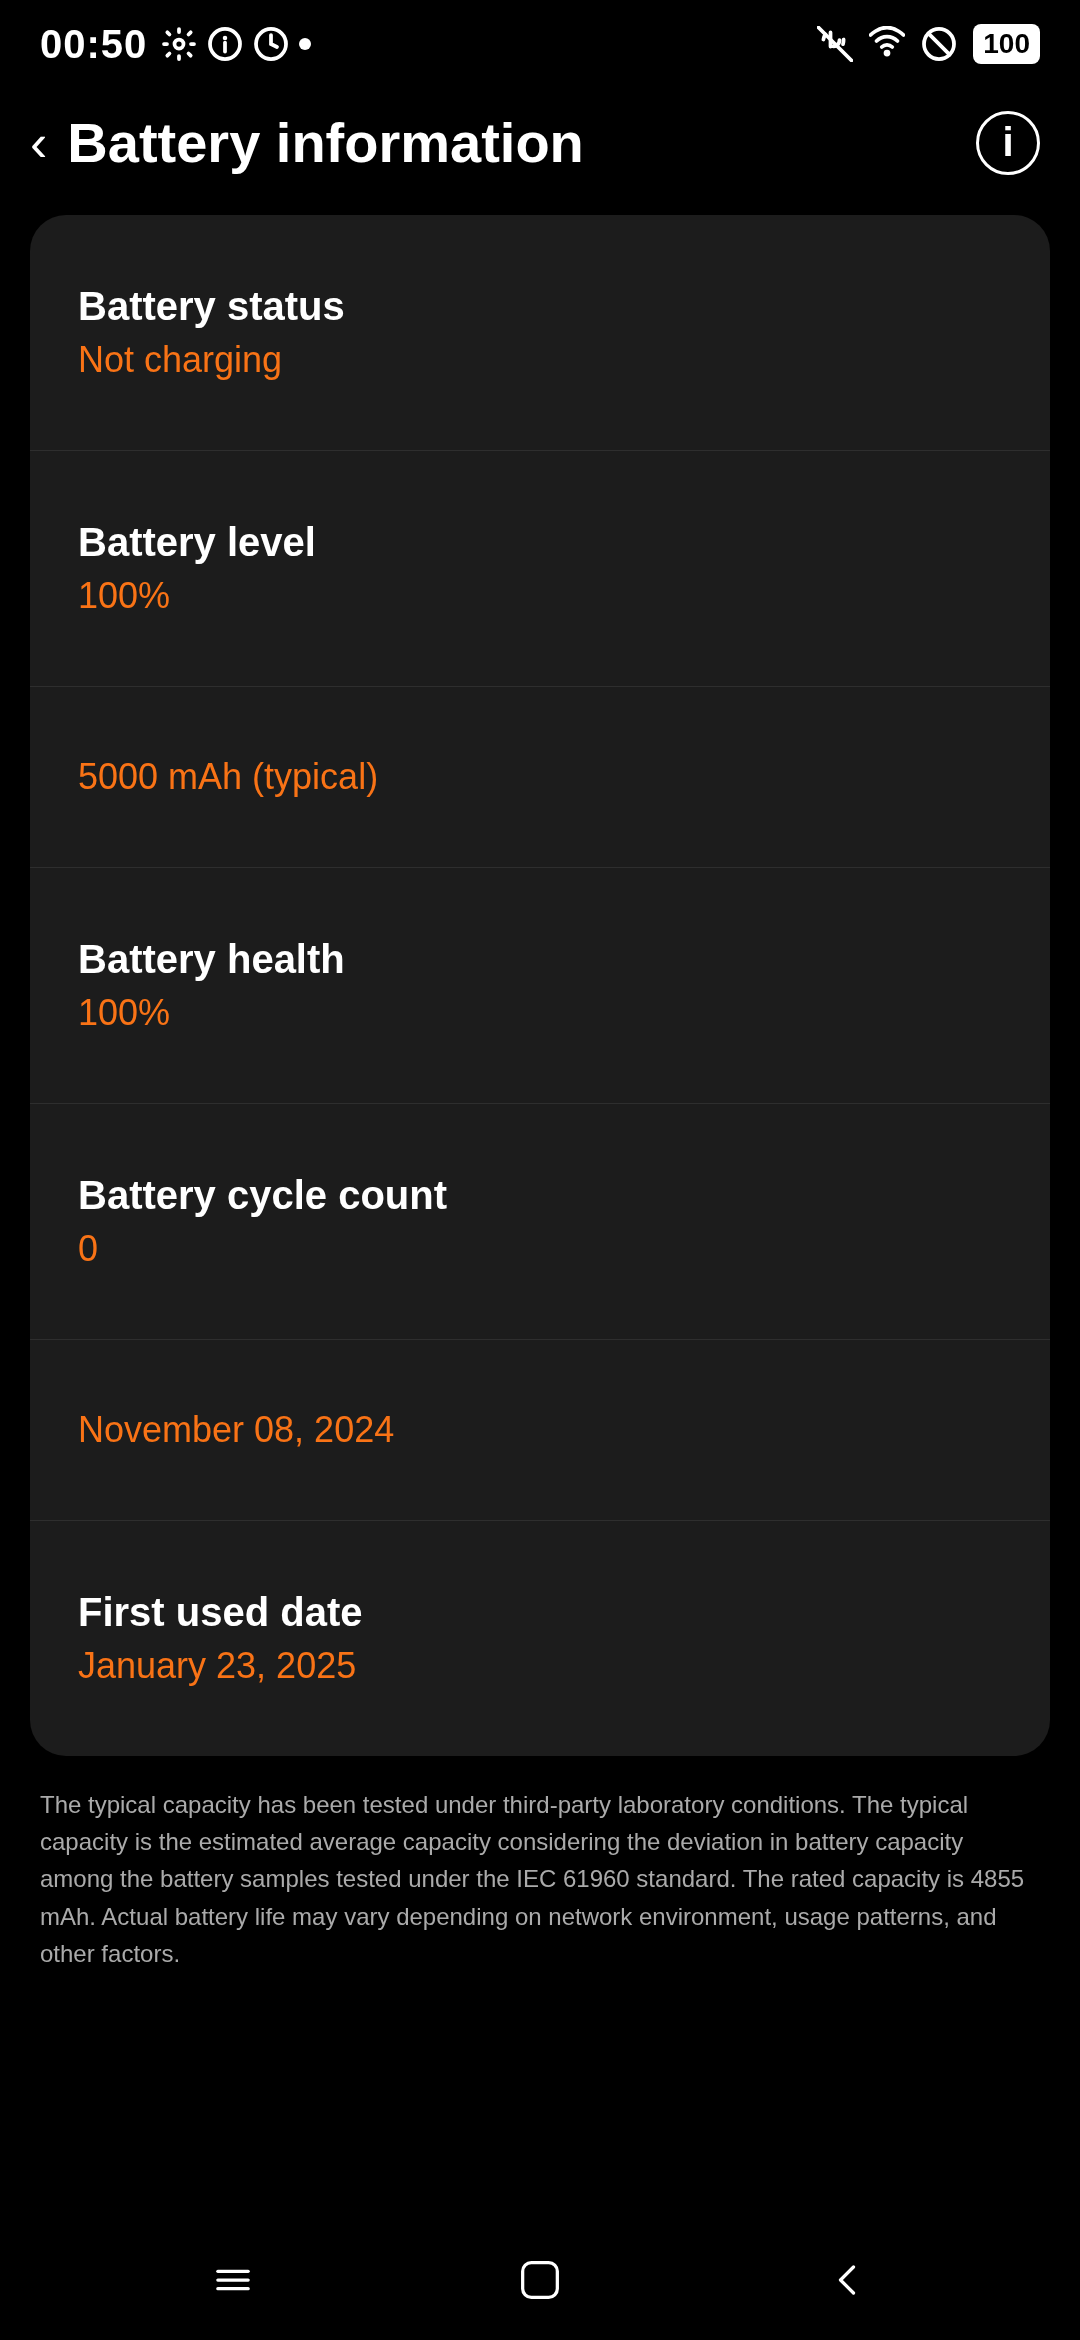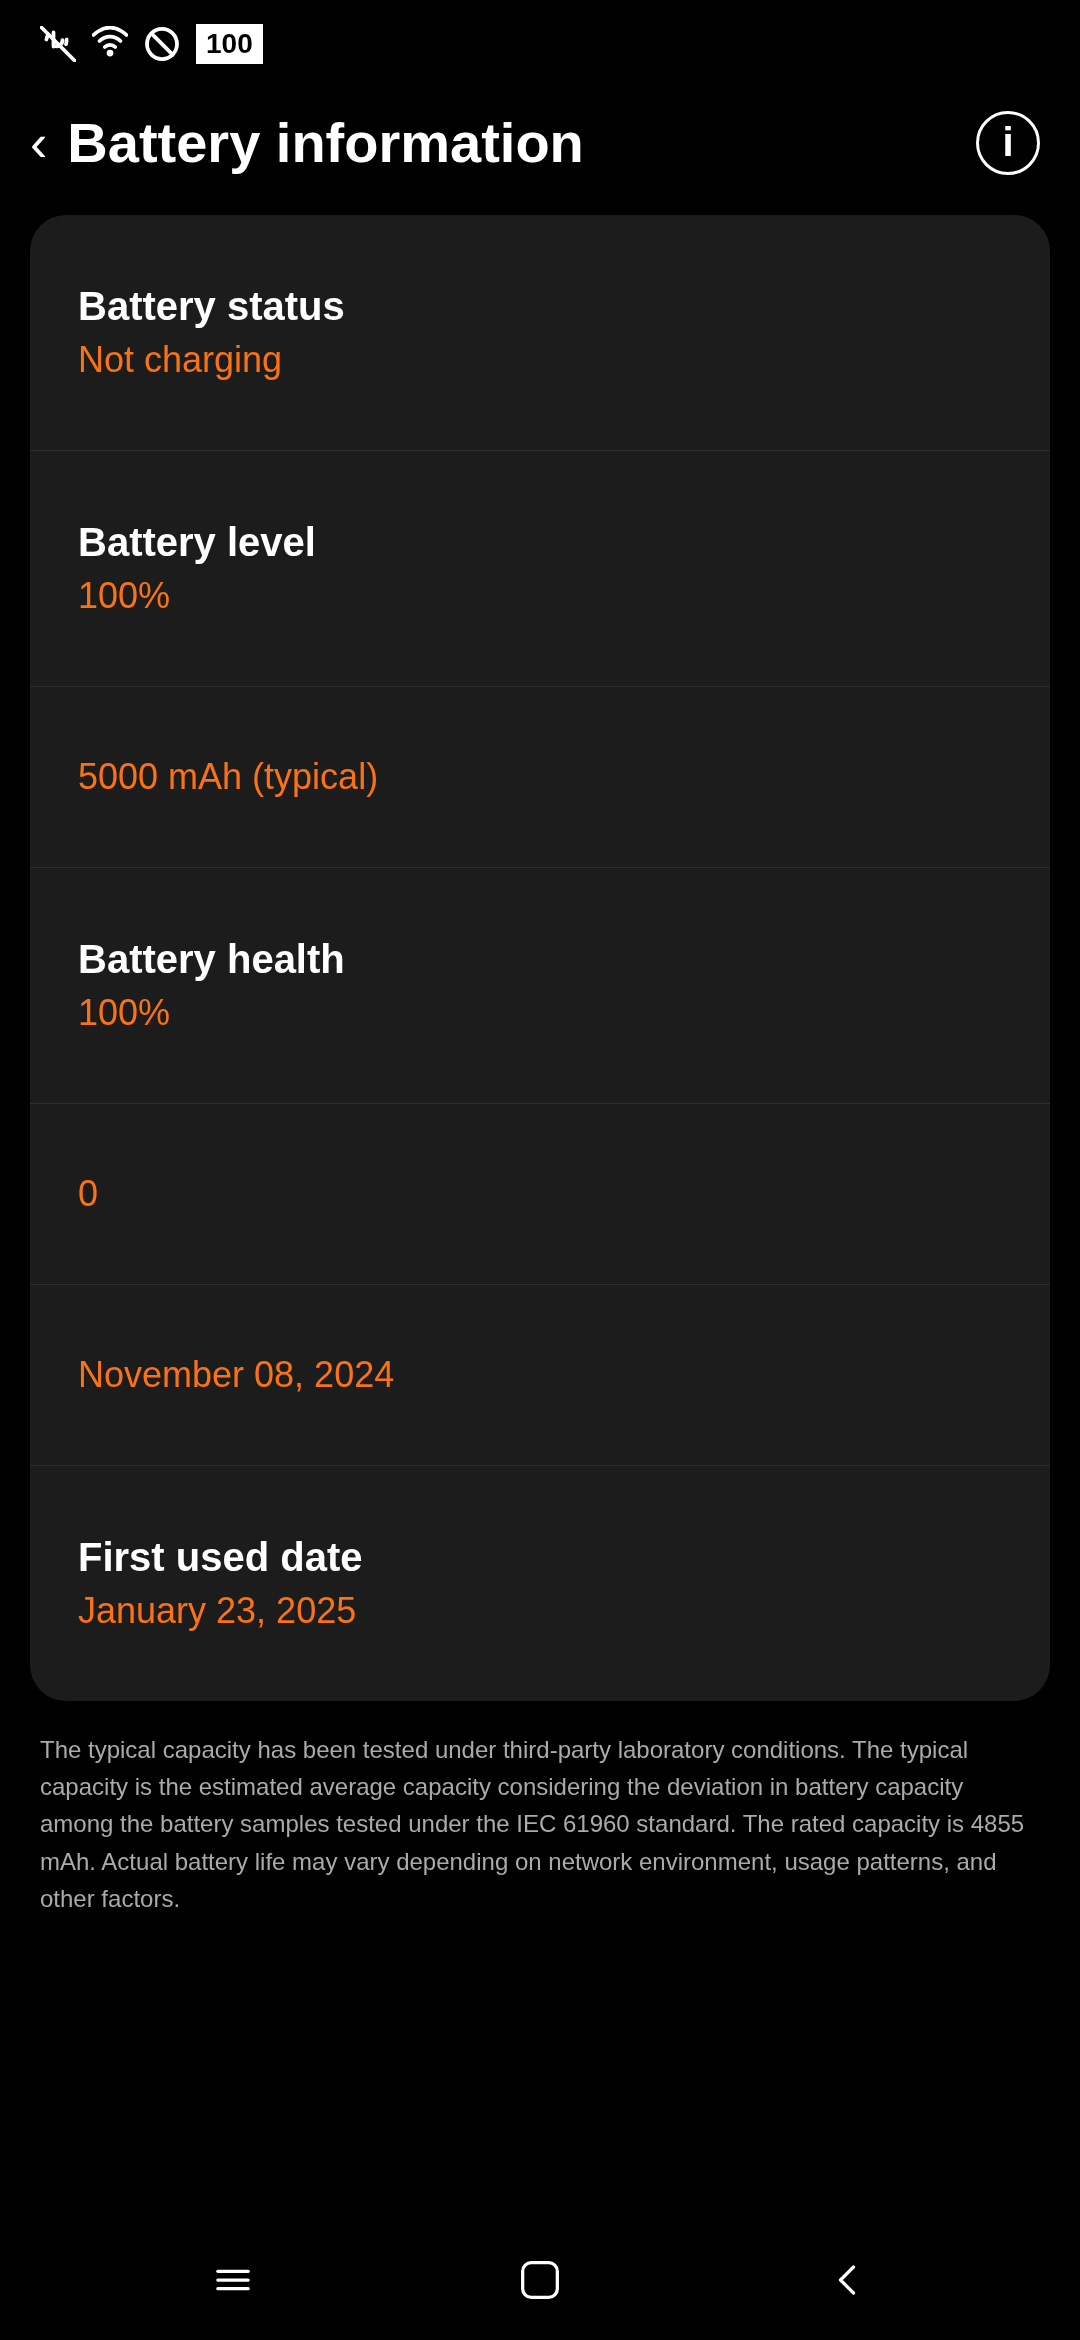--- a/index.html
+++ b/index.html
@@ -57,21 +57,21 @@
       display: flex;
       align-items: center;
       gap: 16px;
     }
 
     .battery-indicator {
       display: flex;
       align-items: center;
       background: #ffffff;
       color: #000000;
-      border-radius: 0;
+      border-radius: 8px;
       padding: 4px 10px;
       font-size: 28px;
       font-weight: 700;
     }
 
     
     .header {
       display: flex;
       align-items: center;
       justify-content: space-between;
@@ -192,20 +192,43 @@
       stroke: #ffffff;
       fill: none;
       stroke-width: 2.5;
       stroke-linecap: round;
     }
   </style>
 </head>
 <body>
 
 <div class="status-bar">
+  <div class="status-bar-left">
+    <span class="status-time">00:50</span>
+    <div class="status-icons-left">
+
+      <svg class="status-svg" viewBox="0 0 24 24">
+        <circle cx="12" cy="12" r="3"></circle>
+        <path d="M12 2v2M12 20v2M4.22 4.22l1.42 1.42M18.36 18.36l1.42 1.42M2 12h2M20 12h2M4.22 19.78l1.42-1.42M18.36 5.64l1.42-1.42"></path>
+      </svg>
+
+      <svg class="status-svg" viewBox="0 0 24 24">
+        <circle cx="12" cy="12" r="10"></circle>
+        <line x1="12" y1="8" x2="12" y2="8" stroke-width="3"></line>
+        <line x1="12" y1="11" x2="12" y2="17"></line>
+      </svg>
+
+      <svg class="status-svg" viewBox="0 0 24 24">
+        <circle cx="12" cy="12" r="10"></circle>
+        <polyline points="12 6 12 12 16 14"></polyline>
+      </svg>
+
+      <div class="status-dot"></div>
+    </div>
+  </div>
   <div class="status-bar-right">
 
     <svg class="status-svg" viewBox="0 0 24 24">
       <line x1="1" y1="1" x2="23" y2="23"></line>
       <path d="M9 4.27v9.46M15 9.34A4 4 0 0 1 9 13"></path>
       <path d="M17.73 9a10 10 0 0 1-.4 3.13M5.53 5.53A10 10 0 0 0 4.27 9"></path>
     </svg>
 
     <svg class="status-svg" viewBox="0 0 24 24">
       <path d="M1 6s5-5 11-5 11 5 11 5"></path>
@@ -250,20 +273,21 @@
   <div class="info-item">
     <div class="info-value">5000 mAh (typical)</div>
   </div>
 
   <div class="info-item">
     <div class="info-label">Battery health</div>
     <div class="info-value">100%</div>
   </div>
 
   <div class="info-item">
+    <div class="info-label">Battery cycle count</div>
     <div class="info-value">0</div>
   </div>
 
   <div class="info-item">
     <div class="info-value">November 08, 2024</div>
   </div>
 
   <div class="info-item">
     <div class="info-label">First used date</div>
     <div class="info-value">January 23, 2025</div>

